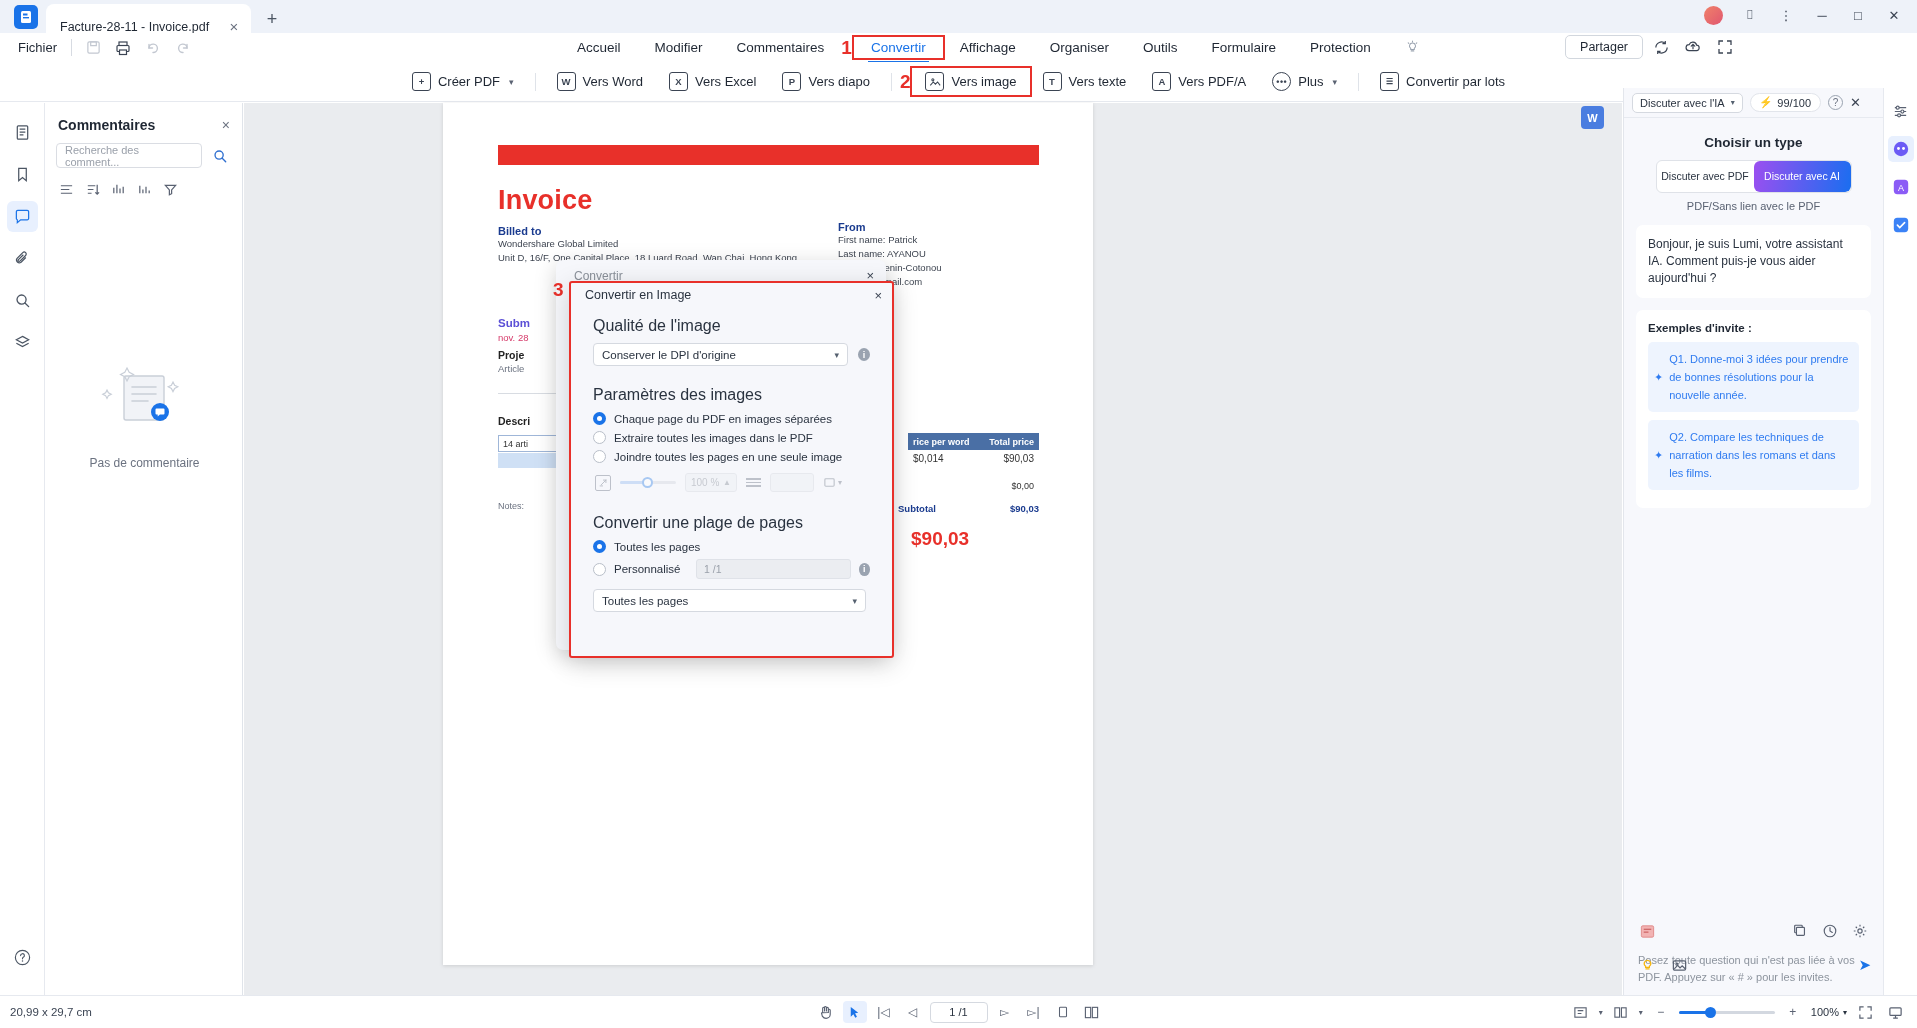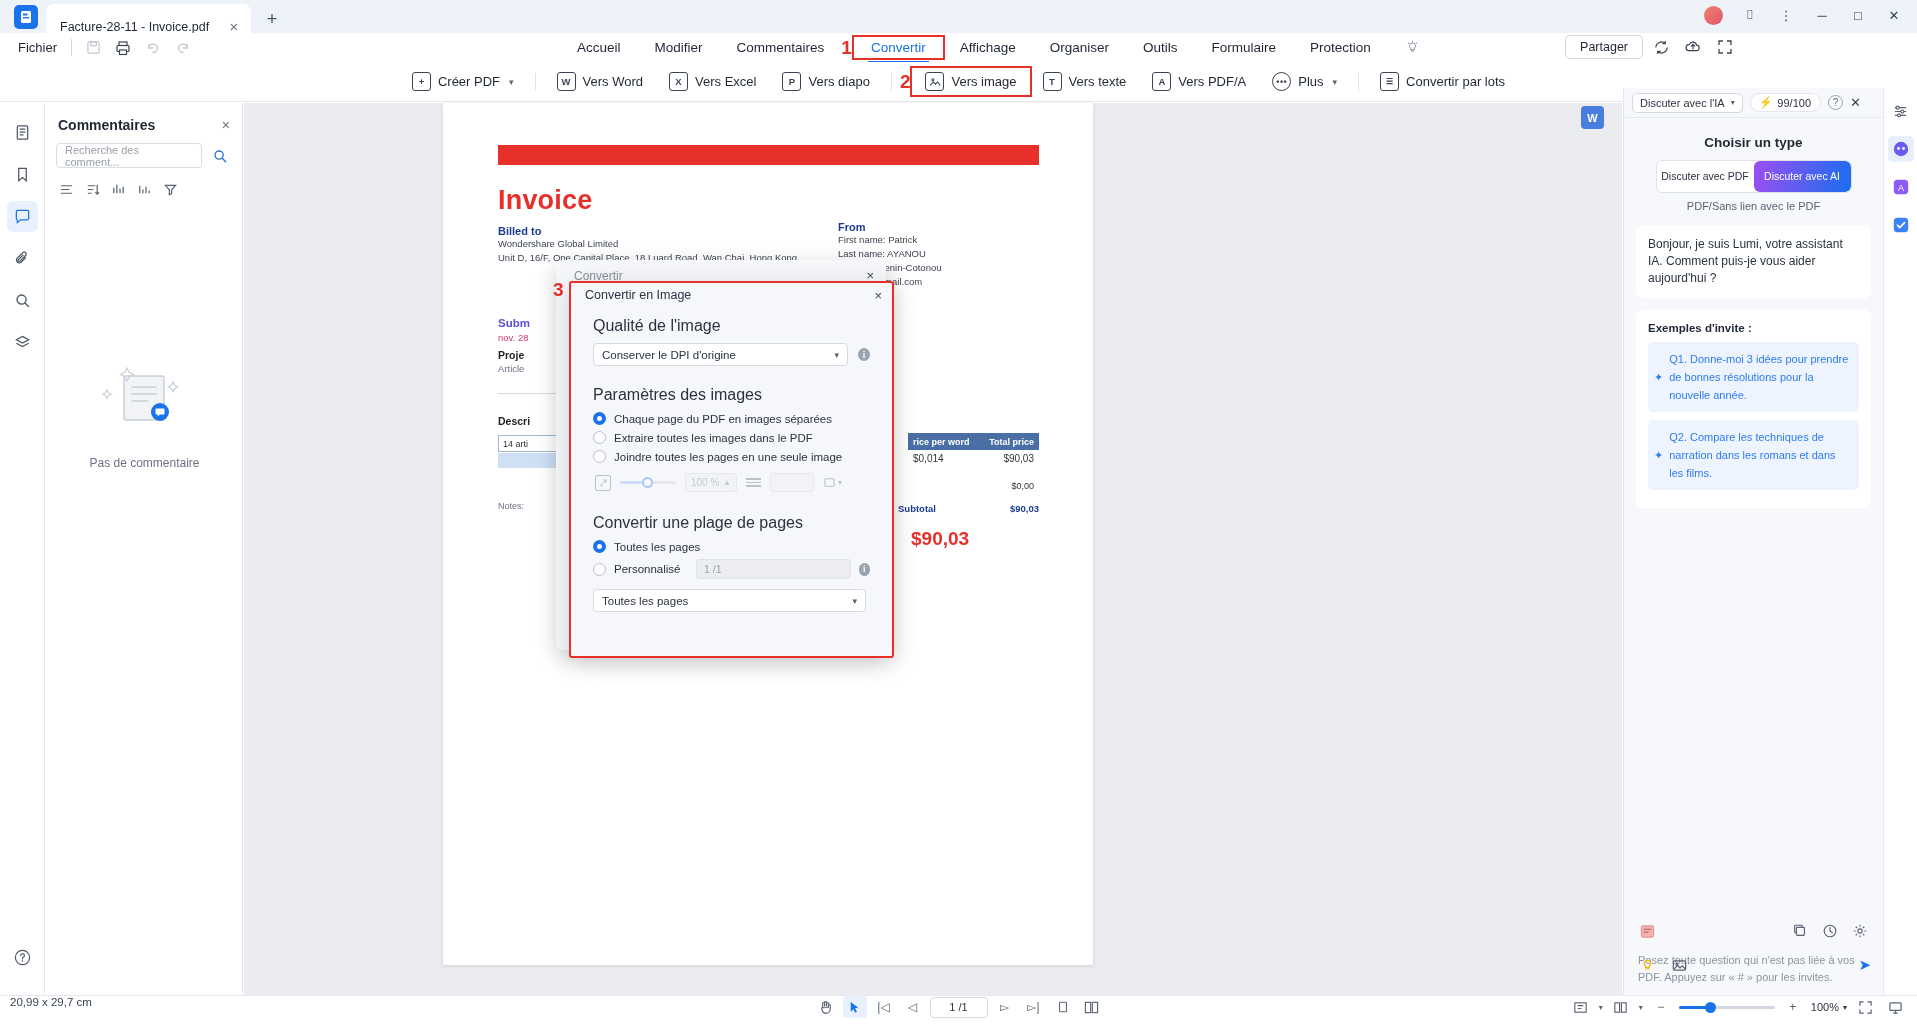--- a/index.html
+++ b/index.html
@@ -255,21 +255,21 @@
   .fi { width: 22px; height: 22px; display: flex; align-items: center; justify-content: center; color: #5a6272; }
   .ftxt { padding: 10px 14px 0; font-size: 11px; color: #8d949e; line-height: 17px; }
   .fbar { position: absolute; bottom: 10px; left: 0; width: 100%; display: flex; align-items: center; padding: 0 12px; gap: 10px; }
   .send { margin-left: auto; color: #1a73e8; font-size: 15px; }
 
   
   .rrail { position: absolute; top: 88px; right: 0; width: 34px; bottom: 0; background: #fff; border-left: 1px solid #e6e9ef; display: flex; flex-direction: column; align-items: center; padding-top: 10px; gap: 12px; }
   .rr { width: 26px; height: 26px; border-radius: 5px; display: flex; align-items: center; justify-content: center; color: #5a6272; }
 
   
-  .status { position: absolute; bottom: 0; left: 0; width: 1917px; height: 33px; background: #fff; border-top: 1px solid #e6e9ef; display: flex; }
+  .status { position: absolute; bottom: 0; left: 0; width: 1917px; height: 33px; background: #fff; border-top: 1px solid #e6e9ef; display: flex; align-items: center; }
   .dims { font-size: 11.5px; color: #3b4453; margin-left: 10px; }
   .stcenter { position: absolute; left: 0; right: 0; display: flex; align-items: center; justify-content: center; gap: 5px; }
   .si { width: 24px; height: 22px; display: flex; align-items: center; justify-content: center; color: #5a6272; font-size: 12px; }
   .si.sel { background: #e8f0fe; border-radius: 4px; color: #1a73e8; }
   .pgbox { width: 58px; height: 21px; border: 1px solid #d5d9e0; border-radius: 4px; font-size: 11px; color: #2a3340; display: flex; align-items: center; justify-content: center; }
   .stright { position: absolute; right: 10px; display: flex; align-items: center; gap: 6px; }
   .ztrack { width: 96px; height: 3px; background: #d3d8e0; border-radius: 2px; position: relative; }
   .zfill { position: absolute; left: 0; width: 30px; height: 3px; background: #1a73e8; border-radius: 2px; }
   .zknob { position: absolute; left: 26px; top: -4px; width: 11px; height: 11px; border-radius: 50%; background: #1a73e8; }
   .zlevel { font-size: 11px; color: #2a3340; display:flex; align-items:center; gap:4px; }

